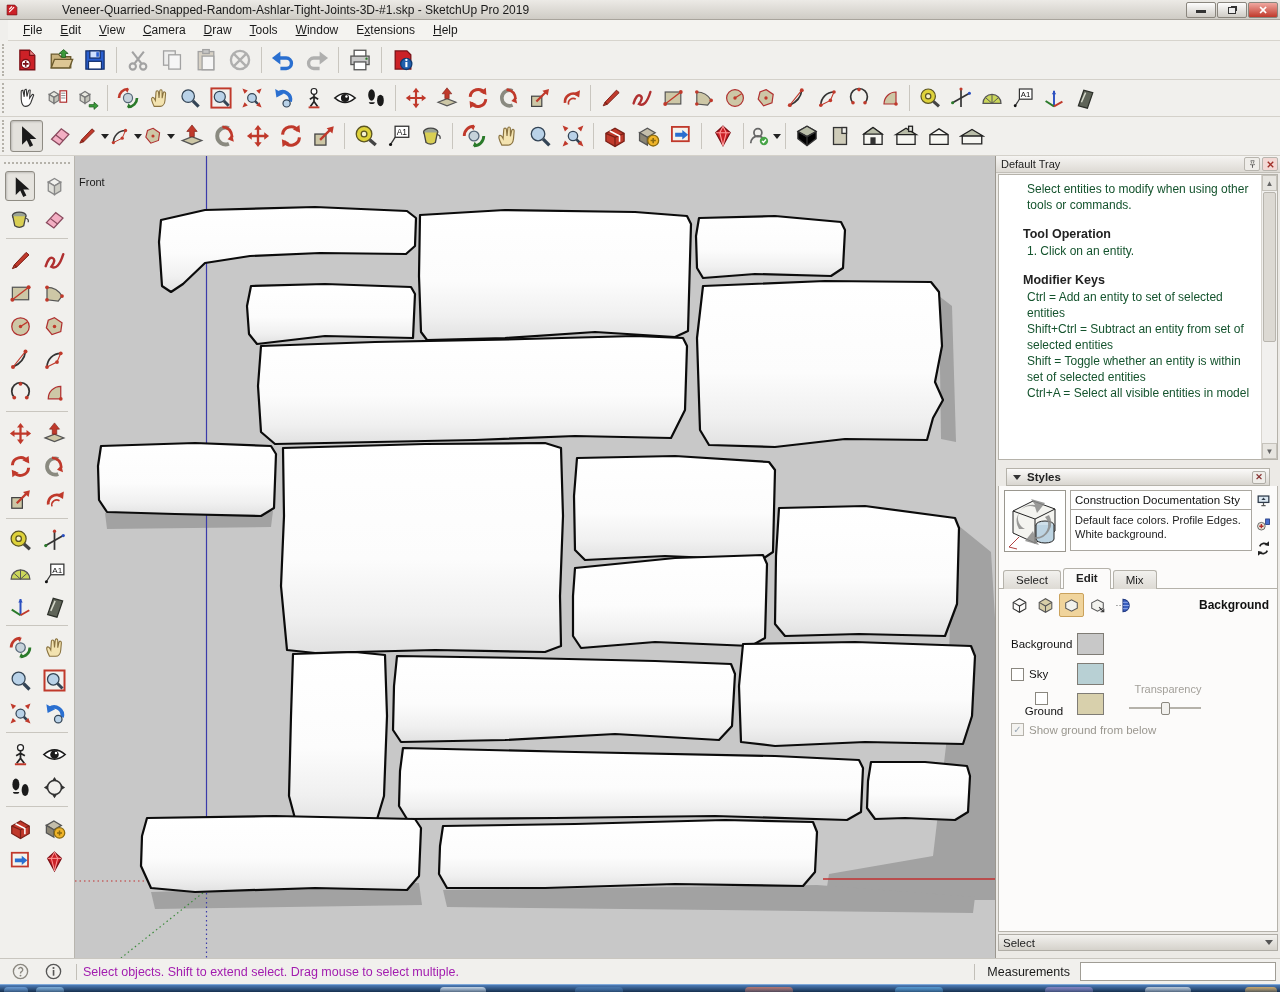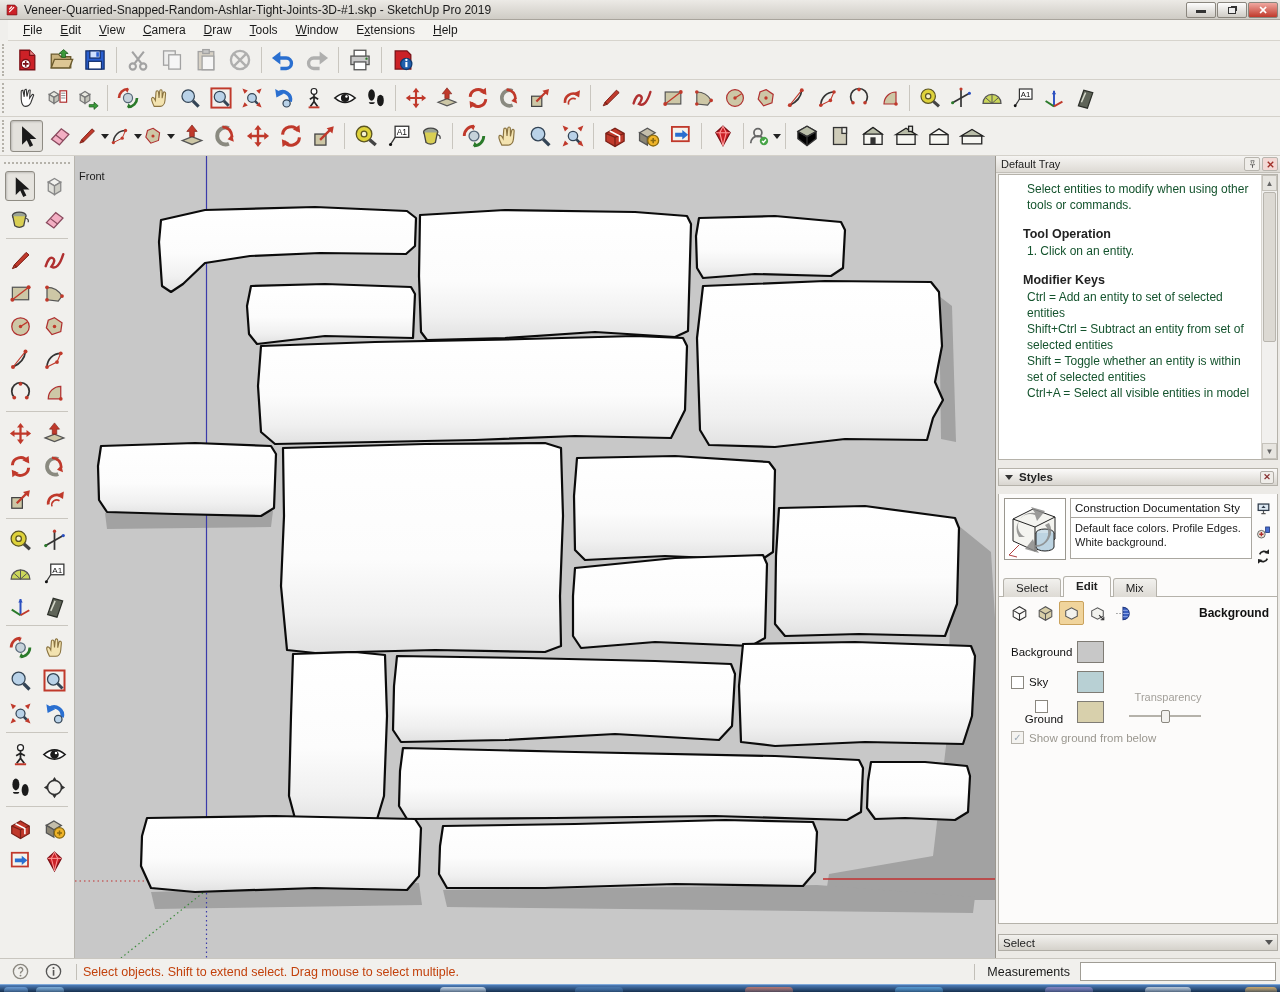--- a/index.html
+++ b/index.html
@@ -1,21 +1,21 @@
 <!DOCTYPE html>
 <html><head>
 <meta charset="utf-8">
 <style>
   * { margin:0; padding:0; box-sizing:border-box; }
   html,body { width:1280px; height:992px; overflow:hidden; }
   body { font-family:"Liberation Sans", sans-serif; background:#e4e2de; }
   .window { position:relative; width:1280px; height:992px; background:#f0efec; }
 
   
-  .titlebar { height:20px; background:linear-gradient(#eceae6,#cfccc5); display:flex; align-items:center; padding:0 2px 0 5px; border-bottom:1px solid #a8a49c; }
+  .titlebar { height:20px; background:linear-gradient(#eceae6,#cfccc5); display:flex; align-items:center; padding:0 2px 0 5px; border-bottom:1px solid #a8a49c;gap:38px; }
   .app-ico { width:14px; height:14px; margin-right:5px; }
   .title-text { font-size:12px; color:#1a1a1a; flex:1; white-space:nowrap; overflow:hidden; }
   .winbtns { display:flex; gap:1px; }
   .winbtn { width:30px; height:16px; border:1px solid #8a867e; border-radius:2px; background:linear-gradient(#fdfdfd,#cfccc5); position:relative; }
   .winbtn.close { background:linear-gradient(#f0a8a0,#c0392b); }
   .winbtn .glyph-min { position:absolute; left:9px; bottom:4px; width:10px; height:3px; background:#333; }
   .winbtn .glyph-rest { position:absolute; left:10px; top:4px; width:8px; height:7px; border:1px solid #333; background:#eee; box-shadow:2px -2px 0 -1px #333; }
   .winbtn .glyph-x { position:absolute; left:0; top:0; right:0; bottom:0; color:#fff; font-size:11px; font-weight:bold; text-align:center; line-height:15px; }
 
   
@@ -44,45 +44,45 @@
   .main { display:flex; height:802px; }
   .left-toolbar { width:75px; background:#f1f0ed; border-right:1px solid #b8b5ae; padding-top:6px; }
   .lt-grip { height:5px; margin:0 4px 4px 4px; border-top:2px dotted #b5b2aa; }
   .lt-row { display:flex; justify-content:center; gap:4px; margin-bottom:3px; }
   .lt-btn { width:30px; height:30px; display:flex; align-items:center; justify-content:center; border-radius:3px; }
   .lt-btn svg { width:25px; height:25px; }
   .lt-btn.pressed { border:1px solid #8f8c84; background:#e6e4df; box-shadow:inset 1px 1px 2px rgba(0,0,0,.18); }
   .lt-div { height:1px; background:#c9c6bf; margin:4px 6px 6px 6px; }
 
   .viewport { position:relative; width:920px; height:802px; background:#c8c8c8; }
-  .vp-label { position:absolute; left:4px; top:14px; font-size:11px; color:#1a1a1a; z-index:5; }
+  .vp-label { position:absolute; left:4px; top:20px; font-size:11px; color:#1a1a1a; z-index:5; }
   .viewport svg { position:absolute; left:0; top:0; }
 
   
   .tray { width:285px; background:#eceae6; border-left:1px solid #9b978f; display:flex; flex-direction:column; }
   .tray-header { height:17px; background:linear-gradient(#f5f4f2,#dddad4); border-bottom:1px solid #c2bfb8; display:flex; align-items:center; padding:0 2px 0 5px; }
   .tray-title { flex:1; font-size:11px; color:#222; }
   .tray-hbtn { width:16px; height:14px; display:flex; align-items:center; justify-content:center; margin-left:2px; border:1px solid #b8b5ae; background:#efede9; border-radius:2px; }
   .tray-hbtn svg { width:11px; height:11px; }
   .tray-hbtn.close { background:#f3d9d5; }
   .instructor { position:relative; height:286px; background:#ffffff; border:1px solid #b5b2aa; margin:1px 2px 0 2px; overflow:hidden; }
   .instr-text { padding:6px 24px 0 28px; }
   .instr-p { font-size:12px; line-height:16px; color:#14532d; }
   .instr-h { font-size:12.5px; font-weight:bold; color:#222; margin:14px 0 2px -4px; }
   .instr-learn { font-size:13px; font-weight:bold; color:#222; margin:16px 0 0 -4px; line-height:17px; }
   .scrollbar { position:absolute; right:0; top:0; bottom:0; width:16px; background:#f1f0ee; border-left:1px solid #d8d5cf; }
   .sb-arrow { height:16px; font-size:8px; color:#666; text-align:center; line-height:16px; background:#e7e5e0; border:1px solid #c5c2bb; }
   .sb-arrow.down { position:absolute; bottom:0; left:0; right:0; }
   .sb-thumb { position:absolute; top:17px; left:1px; right:1px; height:150px; background:#dcd9d3; border:1px solid #b8b5ae; border-radius:2px; }
   .tray-gap { height:8px; }
-  .panel-header { height:18px; background:linear-gradient(#fbfaf9,#d9d6d0); border:1px solid #b5b2aa; margin:0 2px; display:flex; align-items:center; padding:0 3px 0 6px; }
+  .panel-header { height:18px; background:linear-gradient(#fbfaf9,#d9d6d0); border:1px solid #b5b2aa; margin:0 10px; display:flex; align-items:center; padding:0 3px 0 6px; }
   .ph-arrow { width:0; height:0; border-left:4px solid transparent; border-right:4px solid transparent; border-top:5px solid #333; margin-right:6px; }
   .ph-title { flex:1; font-size:11.5px; font-weight:bold; color:#222; }
   .ph-close { width:14px; height:13px; border:1px solid #b0ada6; background:#efede9; border-radius:2px; color:#833; font-size:9px; line-height:11px; text-align:center; font-weight:bold; }
-  .styles-body { flex:1; background:#fcfbfa; border:1px solid #b5b2aa; border-top:none; margin:8px 2px; position:relative; }
+  .styles-body { flex:1; background:#fcfbfa; border:1px solid #b5b2aa; border-top:none; margin:0 2px; position:relative; }
   .style-top { display:flex; padding:4px 3px 4px 5px; }
   .style-thumb { width:62px; height:62px; border:1px solid #9a978f; background:#fff; }
   .style-fields { flex:1; margin-left:4px; }
   .style-name { height:20px; border:1px solid #aaa7a0; background:#fff; font-size:11.5px; color:#111; padding:3px 3px 0 4px; white-space:nowrap; overflow:hidden; }
   .style-desc { height:41px; border:1px solid #aaa7a0; border-top:none; background:#fff; font-size:11px; color:#222; padding:3px 4px; line-height:14px; }
   .style-sidebtns { width:22px; display:flex; flex-direction:column; align-items:center; gap:5px; padding-top:1px; }
   .style-sidebtns .sbtn { width:20px; height:19px; display:flex; align-items:center; justify-content:center; }
   .sbtn svg { width:17px; height:17px; }
   .tabs { display:flex; align-items:flex-end; height:25px; padding-left:4px; border-bottom:1px solid #b5b2aa; margin-top:2px; }
   .tab { font-size:11.5px; color:#222; padding:3px 12px 3px 12px; border:1px solid #b5b2aa; border-bottom:none; background:linear-gradient(#f2f1ee,#dddad4); margin-right:2px; border-radius:3px 3px 0 0; position:relative; top:1px; }
@@ -106,21 +106,21 @@
   .sg-row .lbl { font-size:11.5px; color:#9a978f; }
   .tray-footer { height:17px; background:linear-gradient(#f2f1ee,#d5d2cb); border:1px solid #b0ada6; margin:2px 2px 0 2px; display:flex; align-items:center; padding:0 4px; }
   .tf-label { flex:1; font-size:11.5px; color:#222; }
   .tf-arrow { width:0; height:0; border-left:4px solid transparent; border-right:4px solid transparent; border-top:5px solid #555; }
   .tray-bottom-gap { height:7px; }
 
   
   .statusbar { height:26px; background:#f1f0ed; border-top:1px solid #c9c6bf; display:flex; align-items:center; padding:0 4px; }
   .st-ico { width:19px; height:19px; margin:0 7px; }
   .st-sep { width:1px; height:16px; background:#c2bfb8; margin:0 6px; }
-  .st-msg { font-size:12.5px; color:#c2410c; flex:1; }
+  .st-msg { font-size:12.5px; color:#a21caf; flex:1; }
   .meas-label { font-size:12.5px; color:#1a1a1a; margin:0 10px 0 6px; }
   .meas-box { width:196px; height:19px; background:#fff; border:1px solid #a09d95; }
 
   
   .taskbar { height:8px; background:linear-gradient(#4d7cb8,#16304f); position:relative; overflow:hidden; border-top:1px solid #7fa8d8; }
   .tk { position:absolute; top:2px; height:8px; border-radius:4px 4px 0 0; opacity:.85; }
 </style>
 </head>
 <body>
 

